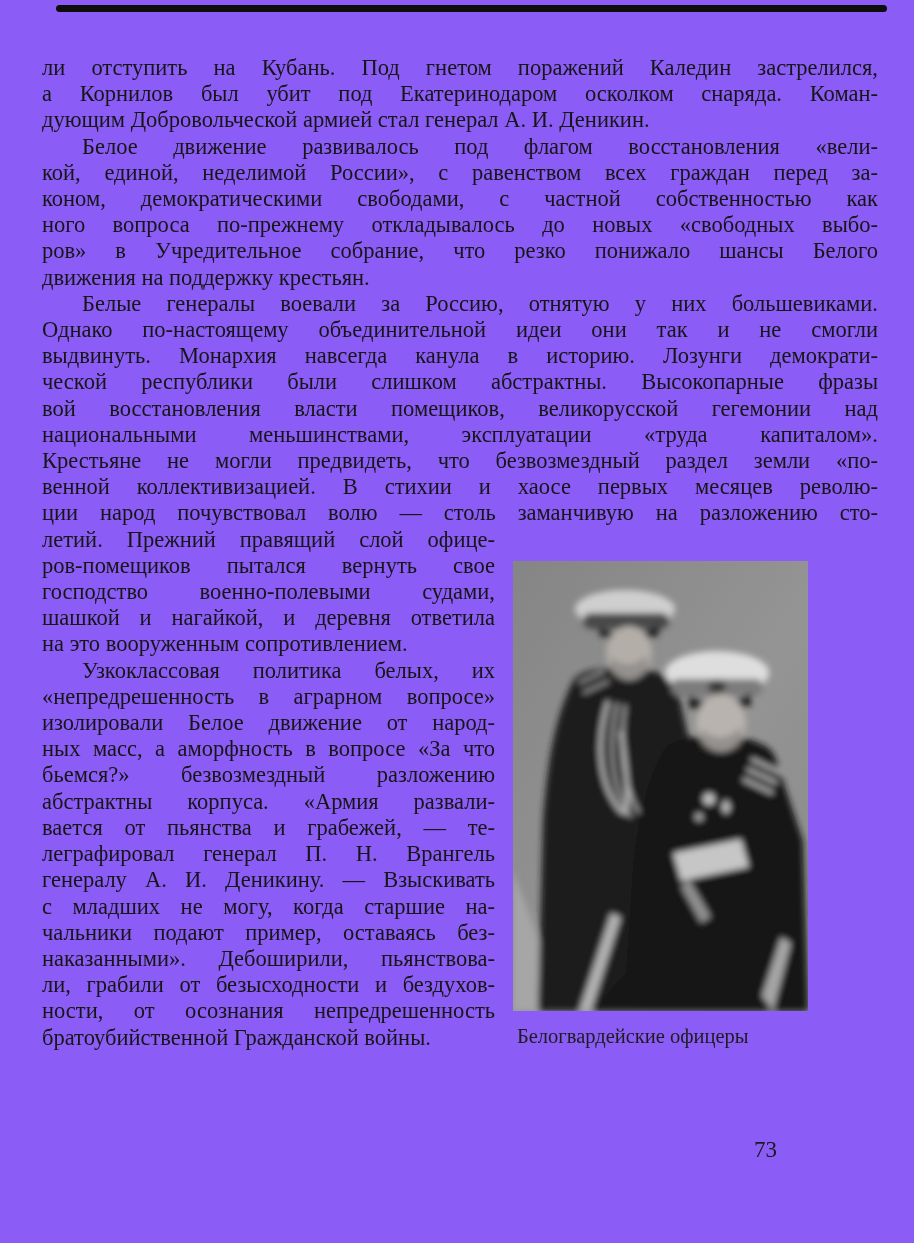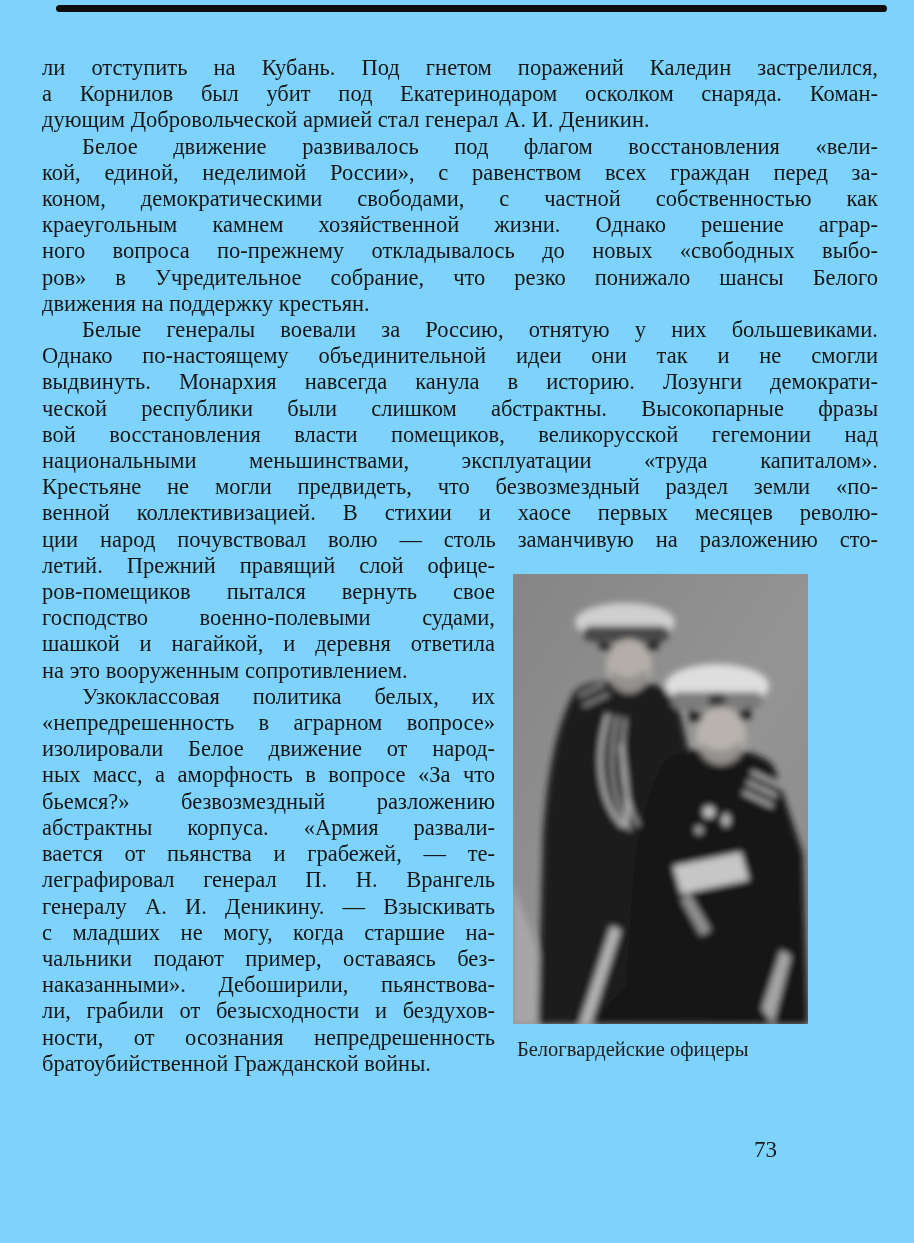--- a/index.html
+++ b/index.html
@@ -1,19 +1,19 @@
 <!DOCTYPE html>
 <html><head>
 <meta charset="utf-8">
 <style>
   html,body{margin:0;padding:0;background:#ffffff;}
   .page{
     position:relative;
     width:914px;height:1243px;
-    background:#7dd3fc;
+    background:#8b5cf6;
     overflow:hidden;
     font-family:"Liberation Serif","DejaVu Serif",serif;
     color:#161616;
   }
   .scan-bar{
     position:absolute;left:56px;top:5px;width:831px;height:7px;
     background:#0d0d0d;border-radius:4px;
   }
   .content{
     position:absolute;left:42px;top:55px;width:836px;
@@ -23,21 +23,21 @@
     line-height:26.2px;
     text-align:justify;
     text-align-last:justify;
     -moz-text-align-last:justify;
     white-space:nowrap;
   }
   .line.nofill{text-align-last:left;-moz-text-align-last:left;white-space:normal;}
   .line.indent{text-indent:40px;}
   .wrap-row{display:flex;align-items:flex-start;}
   .col-text{width:453px;flex:0 0 auto;}
-  .photo-block{flex:0 0 auto;width:305px;margin-left:18px;margin-top:21px;}
+  .photo-block{flex:0 0 auto;width:305px;margin-left:18px;margin-top:34px;}
   .photo-frame{width:295px;height:450px;display:block;background:#8f8f8f;}
   .caption{
     margin-top:13px;margin-left:4px;
     font-size:20.5px;line-height:24px;color:#1d1d1d;
     text-align:left;
   }
   .page-number{
     position:absolute;left:754px;top:1137px;
     font-size:23px;color:#1a1a1a;
   }
@@ -51,21 +51,20 @@
 
   <div class="content">
 
     <div id="full-lines">
         <div class="line">ли отступить на Кубань. Под гнетом поражений Каледин застрелился,</div>
         <div class="line">а Корнилов был убит под Екатеринодаром осколком снаряда. Коман-</div>
         <div class="line nofill">дующим Добровольческой армией стал генерал А. И. Деникин.</div>
         <div class="line indent">Белое движение развивалось под флагом восстановления «вели-</div>
         <div class="line">кой, единой, неделимой России», с равенством всех граждан перед за-</div>
         <div class="line">коном, демократическими свободами, с частной собственностью как</div>
-        <div class="line">краеугольным камнем хозяйственной жизни. Однако решение аграр-</div>
         <div class="line">ного вопроса по-прежнему откладывалось до новых «свободных выбо-</div>
         <div class="line">ров» в Учредительное собрание, что резко понижало шансы Белого</div>
         <div class="line nofill">движения на поддержку крестьян.</div>
         <div class="line indent">Белые генералы воевали за Россию, отнятую у них большевиками.</div>
         <div class="line">Однако по-настоящему объединительной идеи они так и не смогли</div>
         <div class="line">выдвинуть. Монархия навсегда канула в историю. Лозунги демократи-</div>
         <div class="line">ческой республики были слишком абстрактны. Высокопарные фразы</div>
         <div class="line">вой восстановления власти помещиков, великорусской гегемонии над</div>
         <div class="line">национальными меньшинствами, эксплуатации «труда капиталом».</div>
         <div class="line">Крестьяне не могли предвидеть, что безвозмездный раздел земли «по-</div>

